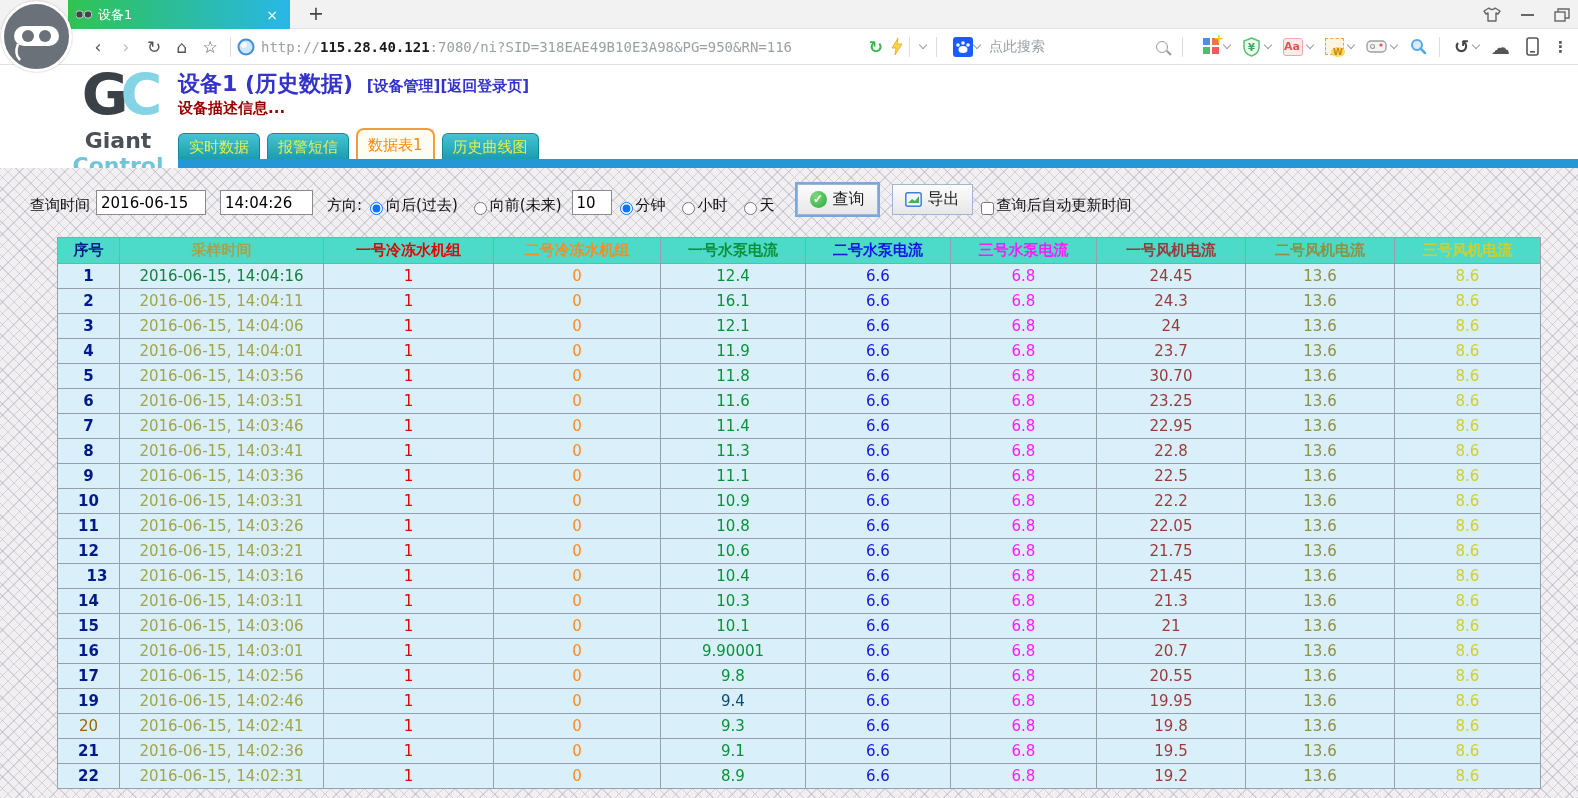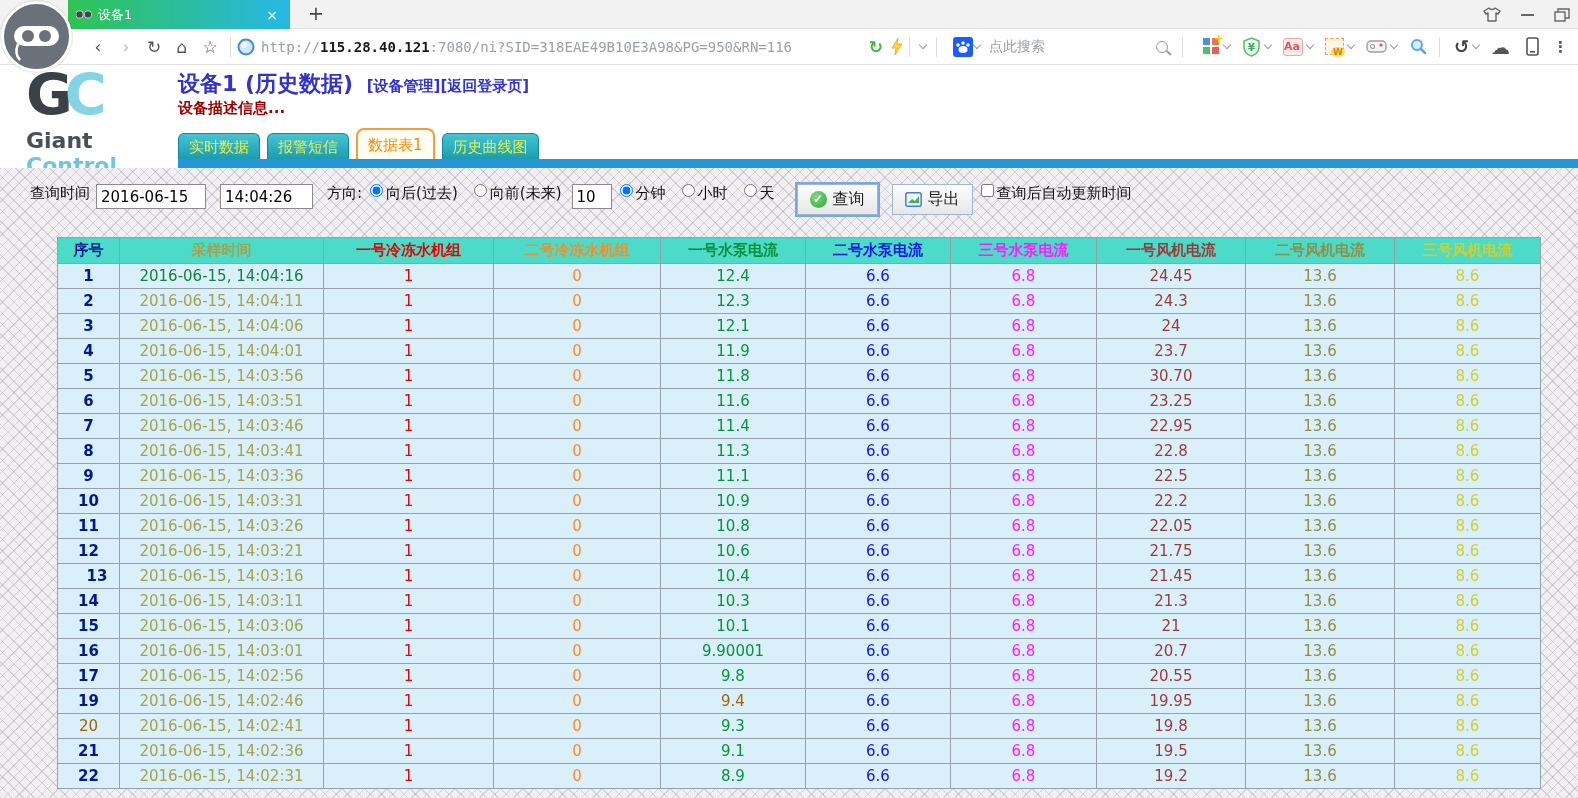--- a/index.html
+++ b/index.html
@@ -56,21 +56,21 @@
   .wbox { width:19px; height:17px; border:1.5px dashed #f0a040; background:#fdf5e2;
     position:relative; }
   .wbox::after { content:"W"; position:absolute; right:-2px; bottom:-3px; font-size:9px;
     color:#c8881a; background:#ffd95e; border-radius:50%; padding:0 2px; font-weight:bold; }
   .undo { color:#444; font-size:18px; font-weight:bold; }
   .cloud { color:#555; font-size:19px; }
   .dots { color:#555; font-size:15px; font-weight:bold; letter-spacing:0; }
 
   
   .sitehead { position:absolute; left:0; top:65px; width:1578px; height:103px; background:#fff; }
-  .gclogo { position:absolute; left:26px; top:2px; width:150px; }
+  .gclogo { position:absolute; left:43px; top:2px; width:150px; text-align:center; }
   .gcbig { font-size:57px; font-weight:bold; letter-spacing:-8px; line-height:1.0;
     font-family:"DejaVu Sans","Liberation Sans",sans-serif; }
   .gcbig .g { color:#3a4147; }
   .gcbig .c { color:#85d4e6; }
   .gcsub { font-size:22px; font-weight:bold; margin-top:4px; letter-spacing:0; }
   .gcsub .giant { color:#4a5056; }
   .gcsub .control { color:#6fc6dc; }
   .htitle { position:absolute; left:178px; top:4px; font-size:22px; font-weight:bold; color:#3333cc; }
   .hlinks { font-size:15px; color:#3333cc; margin-left:6px; cursor:pointer; }
   .hsub { position:absolute; left:178px; top:34px; font-size:15px; font-weight:bold; color:#990000; }
@@ -81,21 +81,21 @@
     border:1px solid #1687a0; border-bottom:none; border-radius:6px 6px 0 0; cursor:pointer; }
   .stab.active { height:31px; line-height:31px; background:#fffdf2; color:#ff8800;
     border:2px solid #f49b3c; border-bottom:none; border-radius:8px 8px 0 0; }
 
   
   .content { position:absolute; left:0; top:168px; width:1578px; height:630px;
     background-color:#f1eff2;
     background-image:
       repeating-linear-gradient(45deg, rgba(150,150,162,.33) 0 1px, transparent 1px 8px),
       repeating-linear-gradient(135deg, rgba(150,150,162,.33) 0 1px, transparent 1px 8px); }
-  .querybar { display:flex; align-items:flex-start; margin:16px 0 0 30px; font-size:15px;
+  .querybar { display:flex; align-items:flex-end; margin:16px 0 0 30px; font-size:15px;
     color:#111; white-space:nowrap; }
   .querybar input[type=text] { height:25px; border:1px solid #8a8a8a; font-size:15px;
     padding:0 4px; font-family:inherit; background:#fff; }
   .q-date { width:110px; margin-left:6px; }
   .q-time { width:93px; margin-left:14px; }
   .q-num { width:40px; margin-left:2px; }
   .querybar label { margin-right:8px; }
   .querybar input[type=radio], .querybar input[type=checkbox] { margin:0 3px 0 8px;
     vertical-align:-2px; }
   .qbtn { display:inline-flex; align-items:center; gap:6px; height:31px; padding:0 12px;
@@ -330,21 +330,21 @@
           <td style="color: rgb(255, 26, 255);">6.8</td>
           <td style="color: rgb(153, 59, 59);">24.45</td>
           <td style="color: rgb(143, 143, 70);">13.6</td>
           <td style="color: rgb(207, 207, 46);">8.6</td>
         </tr>
         <tr>
           <td style="color: rgb(0, 26, 140); font-weight: bold;">2</td>
           <td style="color: rgb(163, 163, 77);">2016-06-15, 14:04:11</td>
           <td style="color: rgb(230, 0, 0);">1</td>
           <td style="color: rgb(255, 138, 30);">0</td>
-          <td style="color: rgb(10, 145, 56);">12.3</td>
+          <td style="color: rgb(10, 145, 56);">16.1</td>
           <td style="color: rgb(20, 20, 230);">6.6</td>
           <td style="color: rgb(255, 26, 255);">6.8</td>
           <td style="color: rgb(153, 59, 59);">24.3</td>
           <td style="color: rgb(143, 143, 70);">13.6</td>
           <td style="color: rgb(207, 207, 46);">8.6</td>
         </tr>
         <tr>
           <td style="color: rgb(0, 26, 140); font-weight: bold;">3</td>
           <td style="color: rgb(163, 163, 77);">2016-06-15, 14:04:06</td>
           <td style="color: rgb(230, 0, 0);">1</td>
@@ -522,21 +522,21 @@
           <td style="color: rgb(255, 26, 255);">6.8</td>
           <td style="color: rgb(153, 59, 59);">20.55</td>
           <td style="color: rgb(143, 143, 70);">13.6</td>
           <td style="color: rgb(207, 207, 46);">8.6</td>
         </tr>
         <tr>
           <td style="color: rgb(0, 26, 140); font-weight: bold;">19</td>
           <td style="color: rgb(163, 163, 77);">2016-06-15, 14:02:46</td>
           <td style="color: rgb(230, 0, 0);">1</td>
           <td style="color: rgb(255, 138, 30);">0</td>
-          <td style="color: #a16207;">9.4</td>
+          <td style="color: #0c4a6e;">9.4</td>
           <td style="color: rgb(20, 20, 230);">6.6</td>
           <td style="color: rgb(255, 26, 255);">6.8</td>
           <td style="color: rgb(153, 59, 59);">19.95</td>
           <td style="color: rgb(143, 143, 70);">13.6</td>
           <td style="color: rgb(207, 207, 46);">8.6</td>
         </tr>
         <tr>
           <td style="color: #a16207; font-weight: normal;">20</td>
           <td style="color: rgb(163, 163, 77);">2016-06-15, 14:02:41</td>
           <td style="color: rgb(230, 0, 0);">1</td>

